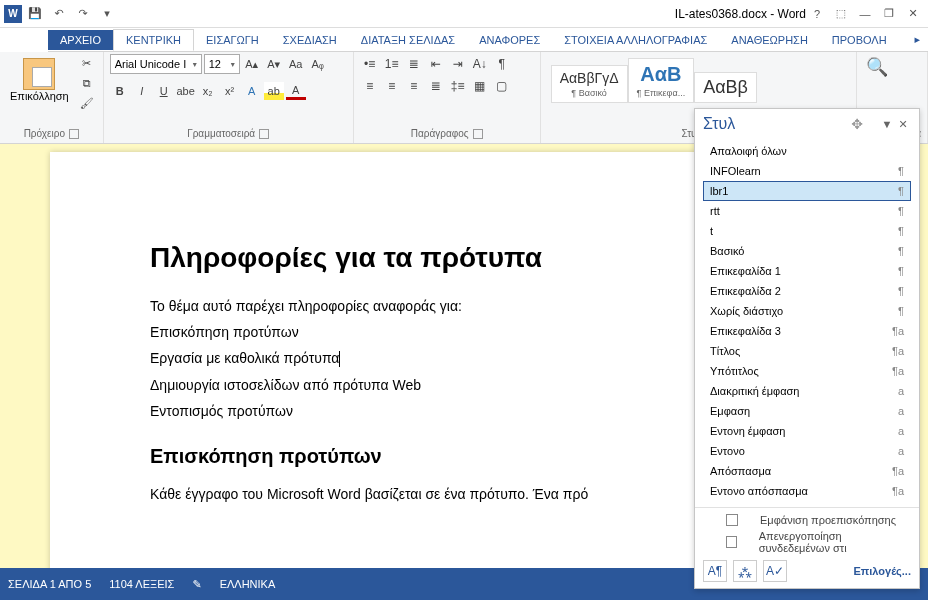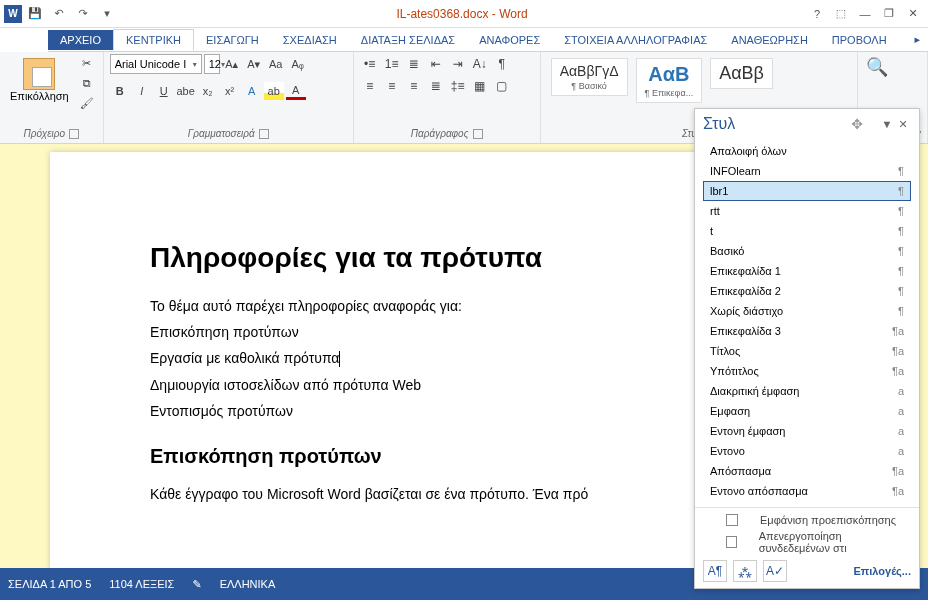--- a/index.html
+++ b/index.html
@@ -2,50 +2,50 @@
 <html><head>
 <meta charset="utf-8">
 <style>
 * { box-sizing: border-box; margin: 0; padding: 0; }
 body { font-family: "Segoe UI", Tahoma, sans-serif; font-size: 11px; background: #fff; width: 928px; height: 600px; overflow: hidden; position: relative; }
 
 .titlebar { height: 28px; background: #fff; display: flex; align-items: center; border-bottom: 1px solid #ddd; }
 .titlebar-left { display: flex; align-items: center; gap: 2px; padding-left: 4px; }
 .word-icon { width: 18px; height: 18px; background: #2b579a; color: #fff; display: flex; align-items: center; justify-content: center; font-weight: bold; font-size: 10px; }
 .qat-btn { width: 22px; height: 22px; display: flex; align-items: center; justify-content: center; color: #555; cursor: pointer; }
-.titlebar-center { flex: 1; text-align: center; color: #c2410c; font-size: 12px; }
+.titlebar-center { flex: 1; text-align: right; color: #000000; font-size: 12px; }
 .titlebar-right { display: flex; align-items: center; gap: 2px; padding-right: 4px; }
 
 .ribbon-tabs { height: 24px; background: #fff; display: flex; align-items: center; border-bottom: 1px solid #d4d4d4; margin-left: 48px; }
 .ribbon-tab { padding: 4px 12px; font-size: 11px; color: #2b579a; cursor: pointer; text-transform: uppercase; }
 .ribbon-tab.file { background: #2b579a; color: #fff; }
 .ribbon-tab.active { background: #fff; border: 1px solid #d4d4d4; border-bottom: 1px solid #fff; margin-bottom: -1px; }
 .ribbon-caret { margin-left: auto; padding: 4px 8px; color: #2b579a; }
 
 .ribbon-content { height: 92px; background: #f5f6f7; border-bottom: 1px solid #d4d4d4; display: flex; }
 .ribbon-group { border-right: 1px solid #e1e1e1; padding: 2px 6px; display: flex; flex-direction: column; }
 .ribbon-group-body { flex: 1; display: flex; align-items: flex-start; gap: 4px; }
-.ribbon-group-label { font-size: 10px; color: #666; padding: 2px 0; display: flex; justify-content: center; align-items: center; gap: 4px; font-style: italic; }
+.ribbon-group-label { font-size: 10px; color: #666; padding: 2px 0; display: flex; justify-content: center; align-items: center; gap: 4px; }
 .dlg-launcher { width: 10px; height: 10px; border: 1px solid #999; position: relative; cursor: pointer; }
 
 .paste-btn { display: flex; flex-direction: column; align-items: center; padding: 4px; cursor: pointer; }
 .paste-icon { width: 32px; height: 32px; background: #f8c77e; border: 1px solid #c89648; position: relative; }
 .paste-icon::after { content: ""; position: absolute; width: 18px; height: 18px; background: #fff; border: 1px solid #aaa; bottom: 2px; right: 2px; }
 .small-btn { width: 20px; height: 18px; display: flex; align-items: center; justify-content: center; cursor: pointer; color: #444; }
 
 .font-row { display: flex; align-items: center; gap: 2px; margin-bottom: 4px; }
 .combo { height: 20px; border: 1px solid #ababab; background: #fff; display: flex; align-items: center; padding: 0 4px; font-size: 11px; }
 .combo .arrow { margin-left: auto; font-size: 8px; color: #666; }
 .font-name { width: 92px; }
-.font-size { width: 16px; }
+.font-size { width: 36px; }
 
 .para-grid { display: grid; grid-template-columns: repeat(8, 20px); grid-auto-rows: 20px; gap: 2px; }
 .pbtn { display: flex; align-items: center; justify-content: center; cursor: pointer; color: #444; font-size: 12px; }
 
-.styles-gallery { display: flex; align-items: flex-start; gap: 8px; padding: 4px; }
+.styles-gallery { display: flex; align-items: flex-end; padding: 4px; }
 .style-item { border: 1px solid #ddd; padding: 4px 8px; text-align: center; background: #fff; cursor: pointer; }
 .style-preview { font-size: 14px; color: #333; }
 .style-preview.h1 { font-size: 20px; font-weight: bold; color: #2e74b5; }
 .style-preview.h2 { font-size: 18px; color: #333; }
 .style-name { font-size: 9px; color: #666; margin-top: 2px; }
 
 .editing-group { padding: 4px; }
 
 .doc-area { position: absolute; top: 144px; left: 0; right: 0; bottom: 20px; background: #fef9c3; overflow: hidden; }
 .page { position: absolute; left: 50px; top: 8px; width: 730px; min-height: 900px; background: #fff; box-shadow: 0 0 6px rgba(0,0,0,0.2); padding: 90px 100px; }

